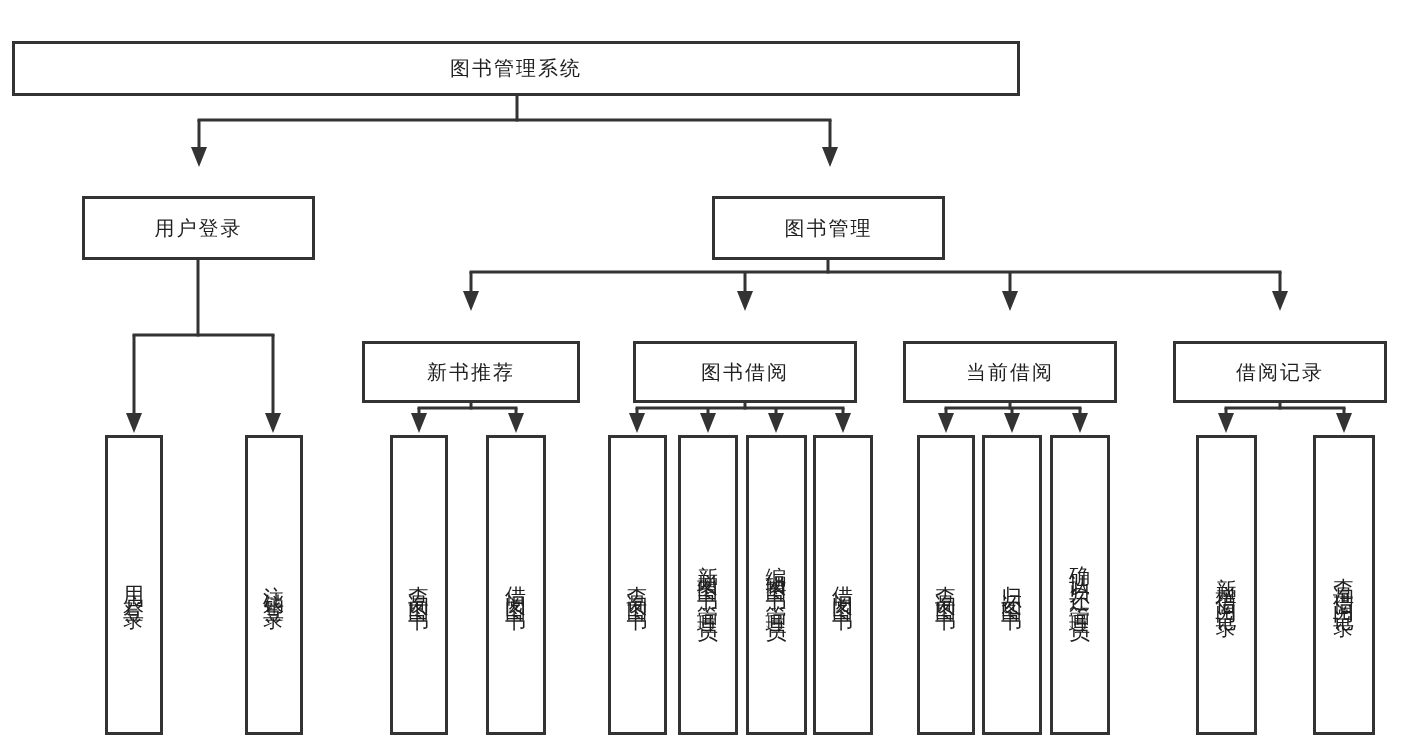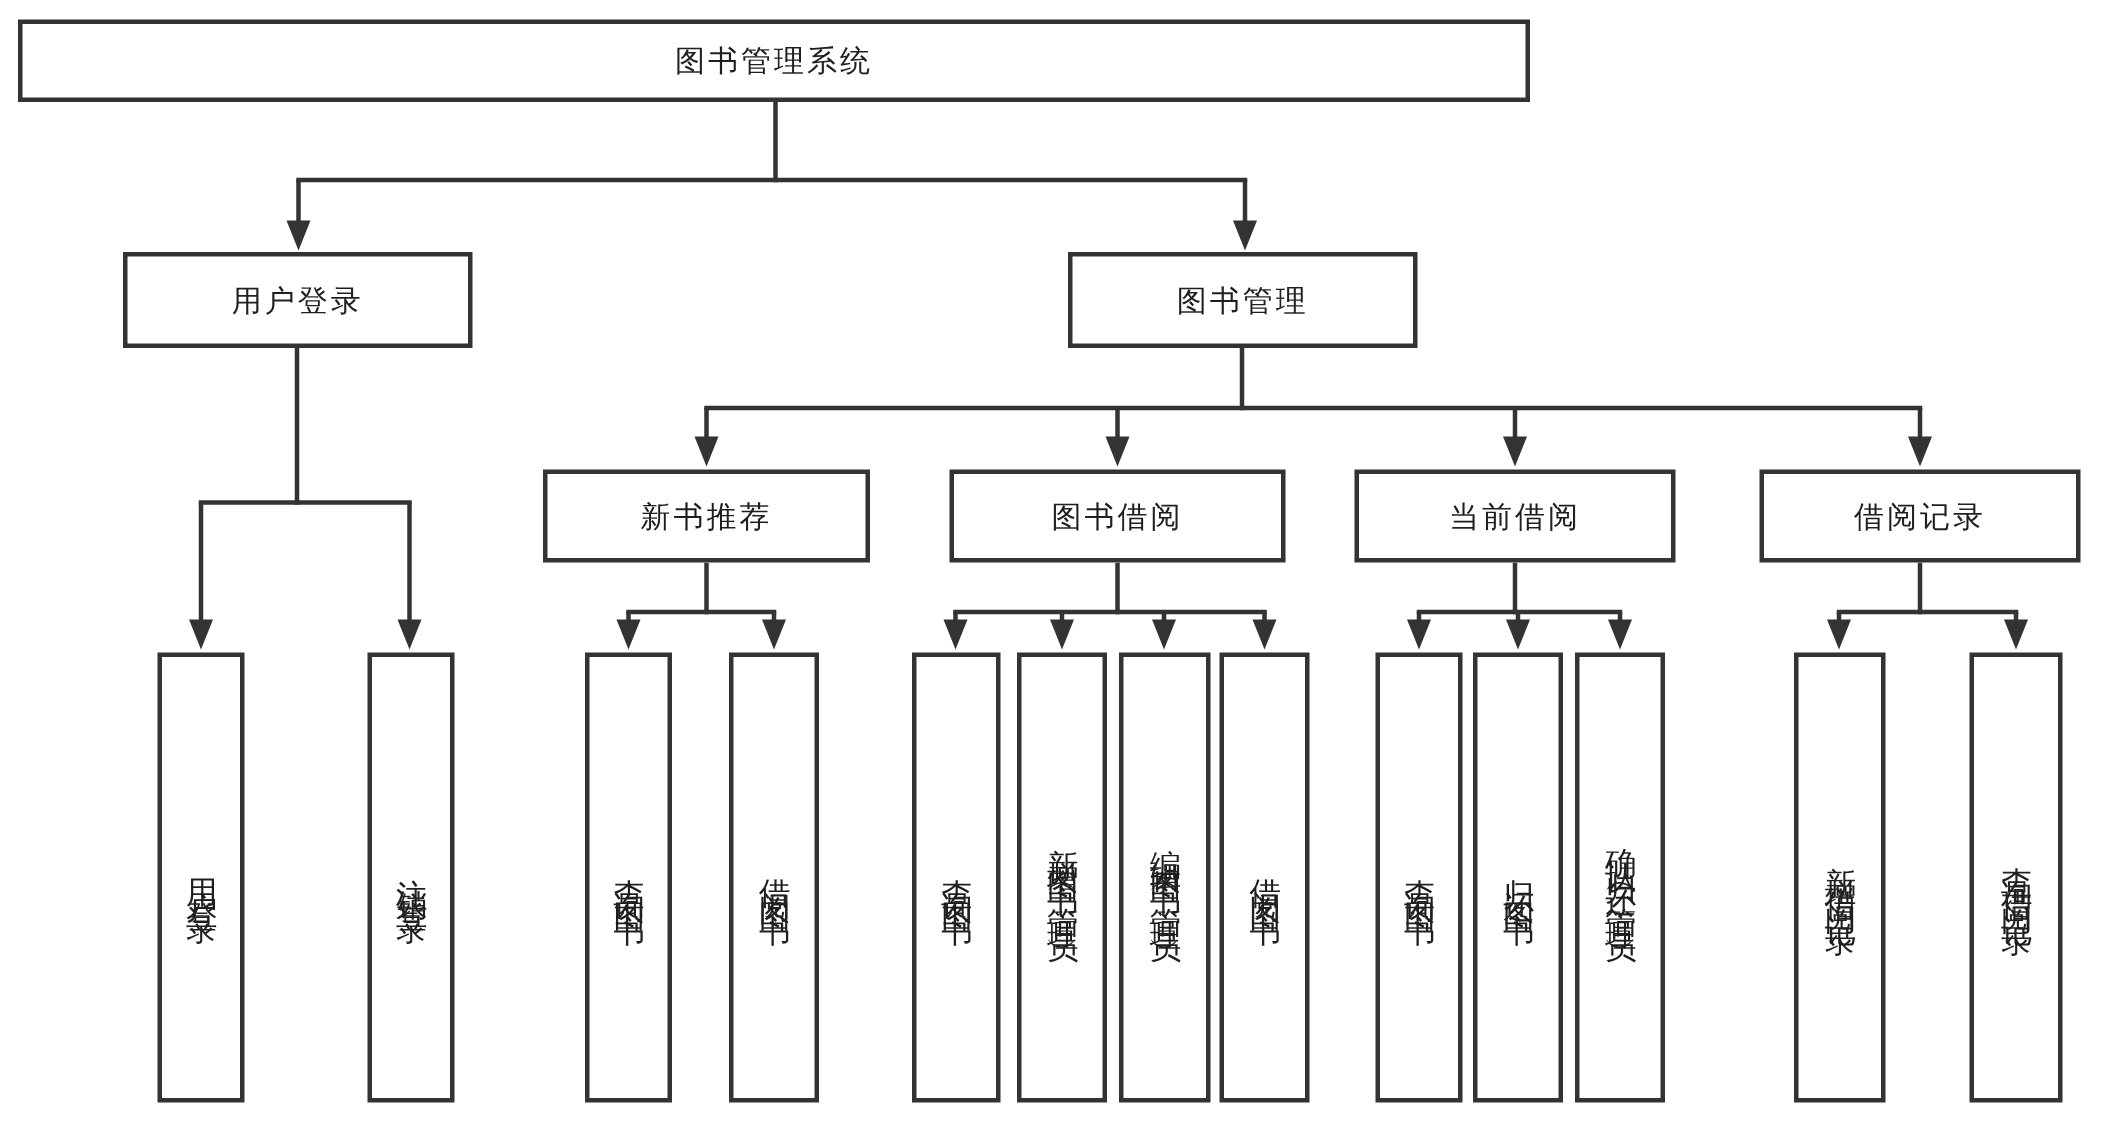--- a/index.html
+++ b/index.html
@@ -8,21 +8,21 @@
     font-family:"Liberation Sans","DejaVu Sans",sans-serif;
   }
   .canvas{position:relative;width:1405px;height:747px;background:#ffffff;}
   svg.connectors{position:absolute;left:0;top:0;z-index:1;}
   .node{
     position:absolute;z-index:2;box-sizing:border-box;
     background:#ffffff;border:3px solid #333333;
     display:flex;align-items:center;justify-content:center;
     color:#1f1f1f;
   }
-  .h-label{font-size:20px;letter-spacing:2px;white-space:nowrap;}
+  .h-label{font-size:20px;letter-spacing:2px;white-space:nowrap;margin-top:28px;}
   .v-label{
     writing-mode:vertical-rl;text-orientation:mixed;
     font-size:21px;letter-spacing:8px;line-height:1;
   }
   .watermark{
     position:absolute;z-index:3;right:8px;bottom:4px;
     font-size:22px;letter-spacing:1px;color:#ababab;opacity:.8;
     white-space:nowrap;
   }
 </style>

